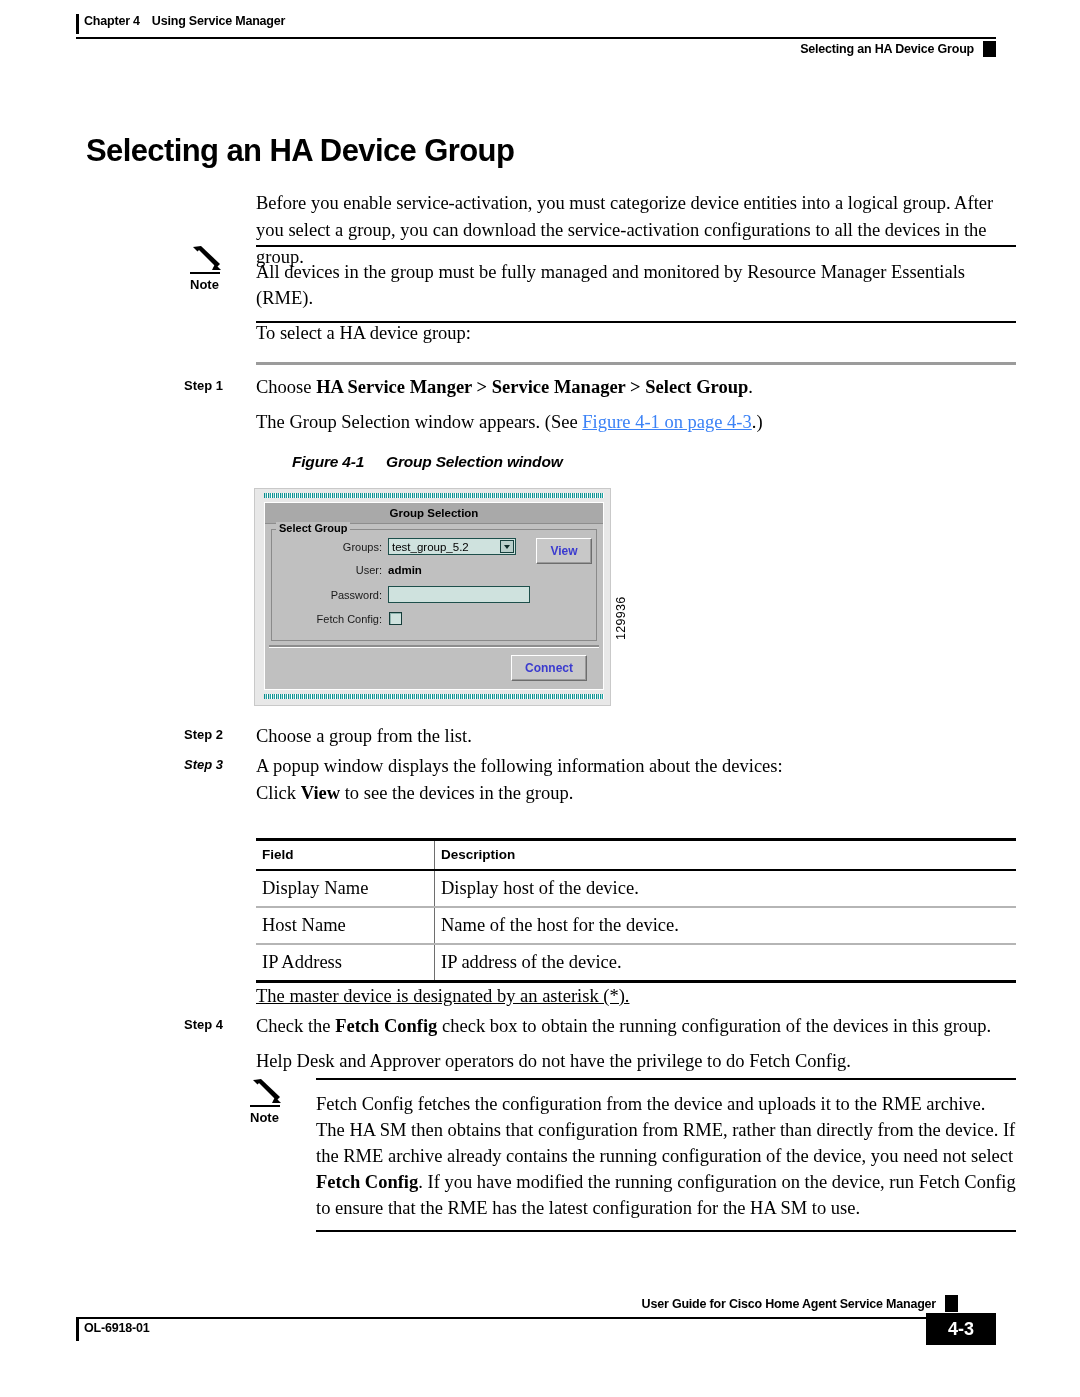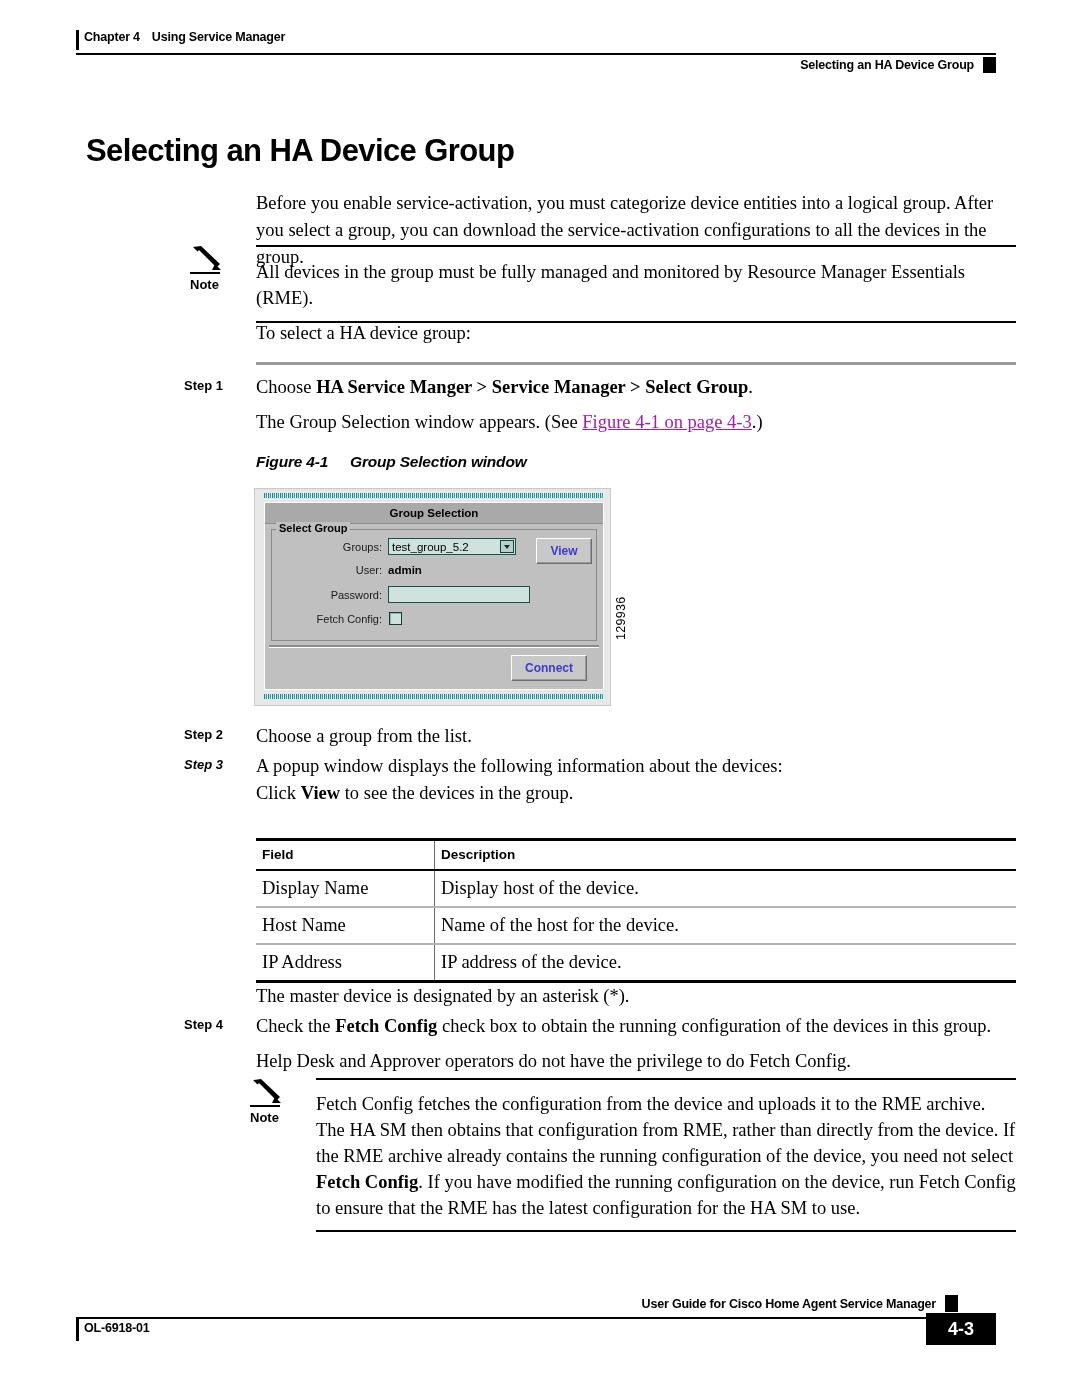--- a/index.html
+++ b/index.html
@@ -19,21 +19,21 @@
   .page {
     position: absolute;
     inset: 0;
     padding: 0;
   }
 
   
   .header {
     position: absolute;
     left: 84px;
-    top: 30px;
+    top: 14px;
     width: 912px;
     height: 56px;
   }
   .hdr-left {
     position: absolute;
     left: 0;
     top: 0;
     display: flex;
     align-items: center;
     gap: 12px;
@@ -143,21 +143,21 @@
   }
 
   
   .fig-caption {
     font-family: "Liberation Sans", sans-serif;
     font-style: italic;
     font-weight: bold;
     font-size: 15.5px;
     letter-spacing: -0.2px;
   }
-  .fig-caption .num { margin-right: 22px; }
+  .fig-caption .num { margin-right: 22px; margin-left: 36px; }
 
   
   .figure-wrap {
     position: absolute;
     left: 254px;
     top: 488px;
     width: 380px;
     height: 222px;
   }
   .fig-frame {
@@ -435,21 +435,21 @@
     background: #000;
     color: #fff;
     font-family: "Liberation Sans", sans-serif;
     font-weight: bold;
     font-size: 18px;
     display: flex;
     align-items: center;
     justify-content: center;
   }
 
-  .lnk { color: #a21caf; }
+  .lnk { color: #3b82f6; }
   .b { font-weight: bold; }
 </style>
 </head>
 <body>
 
 <div class="page">
 
   <div class="header">
     <div class="hdr-tick"></div>
     <div class="hdr-left">
@@ -588,21 +588,21 @@
         <td class="c1">Host Name</td>
         <td>Name of the host for the device.</td>
       </tr>
       <tr>
         <td class="c1">IP Address</td>
         <td>IP address of the device.</td>
       </tr>
     </tbody>
   </table>
 
-  <div style="position:absolute; left:256px; top:983px; width:760px;">
+  <div style="position:absolute; left:256px; top:983px; width:760px;text-decoration:underline;">
     <p class="body" style="margin:0;">The master device is designated by an asterisk (*).</p>
   </div>
 
   <div style="position:absolute; left:184px; top:1013px; width:832px;">
     <div style="display:flex; align-items:flex-start;">
       <div class="step-label" style="width:72px; padding-top:4px;">Step 4</div>
       <div style="flex:1;">
         <p class="body" style="margin-bottom:8px;font-family:Liberation Serif, serif;"><span>Check the </span><span class="b">Fetch Config</span><span> check box to obtain the running configuration of the devices in this group.</span></p>
         <p class="body" style="margin:0;">Help Desk and Approver operators do not have the privilege to do Fetch Config.</p>
       </div>

